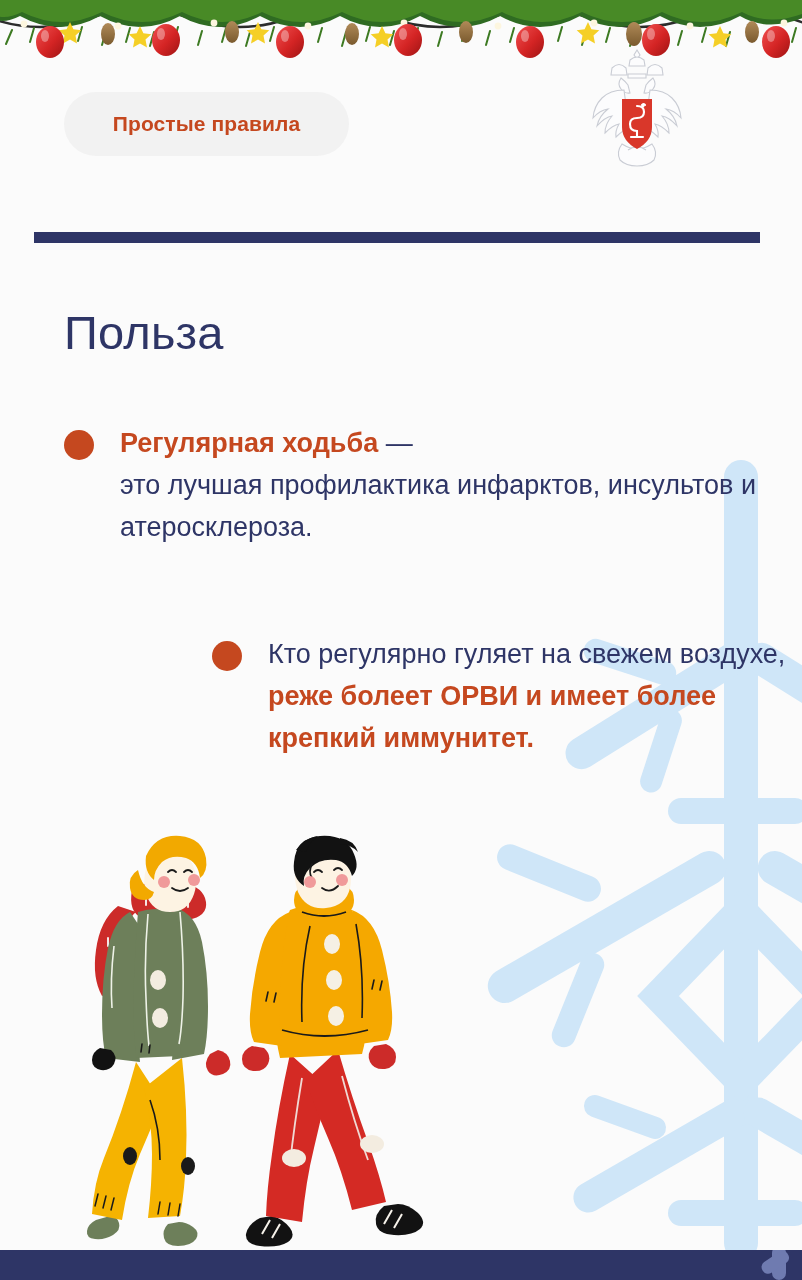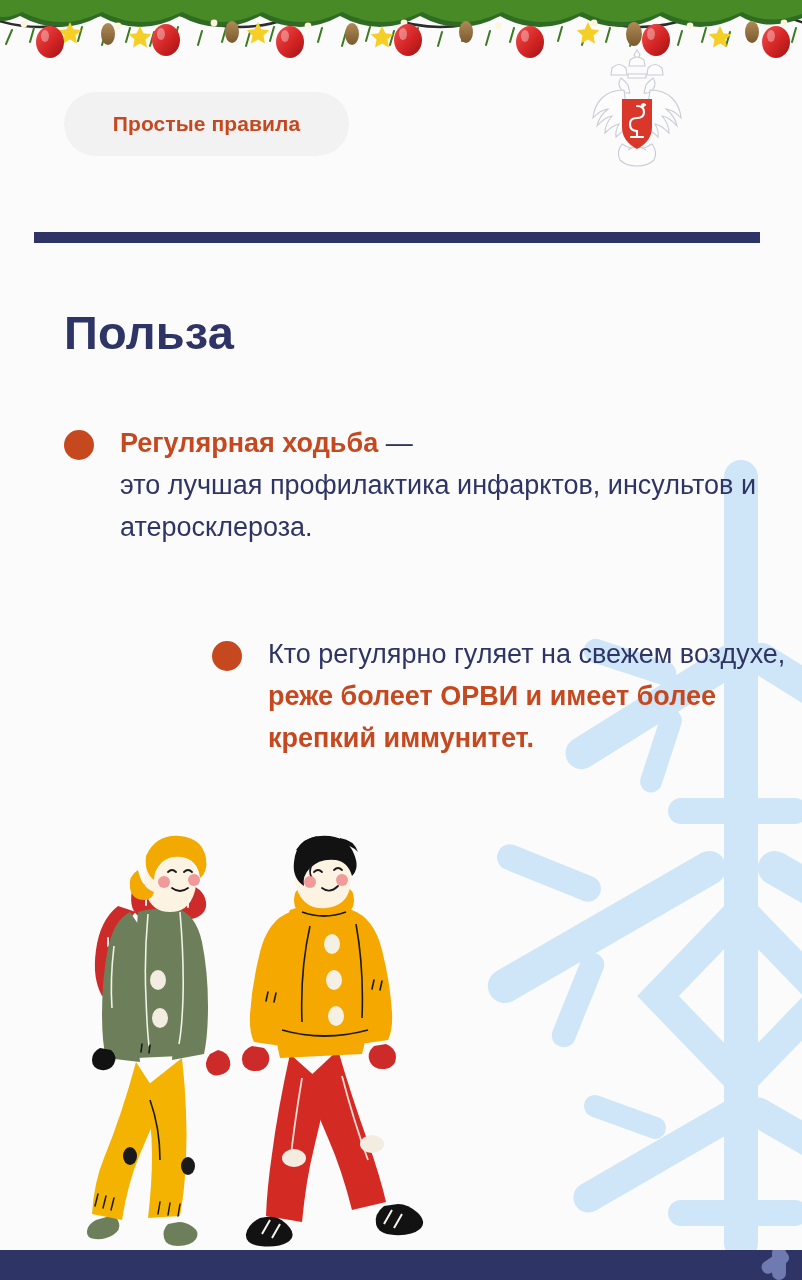--- a/index.html
+++ b/index.html
@@ -63,21 +63,21 @@
   .rule{
     position:absolute;left:34px;top:232px;
     width:726px;height:11px;
     background:#2e3566;
     z-index:4;
   }
 
   
   .title{
     position:absolute;left:64px;top:305px;
-    font-size:47px;font-weight:bold;
+    font-size:47px;font-weight:normal;
     color:#2e3566;letter-spacing:.2px;
     z-index:4;
   }
 
   
   .bullet-row{
     position:absolute;display:flex;align-items:flex-start;z-index:4;
   }
   .dot{
     flex:0 0 auto;

